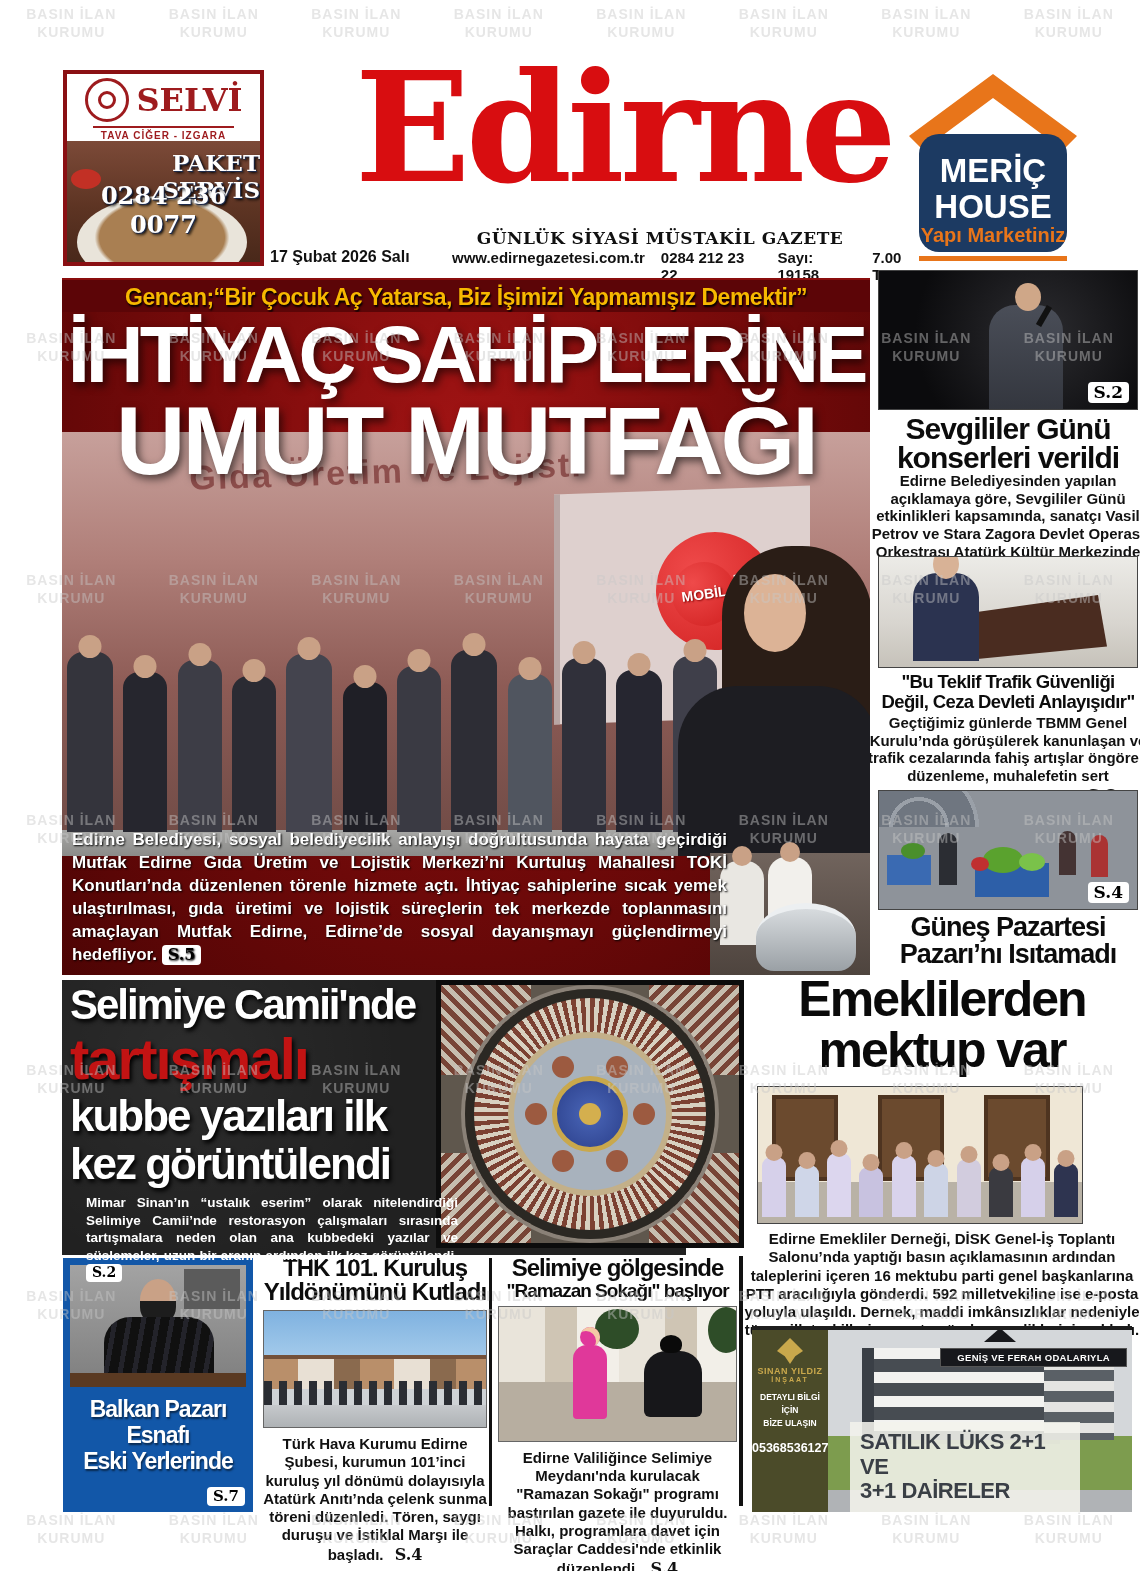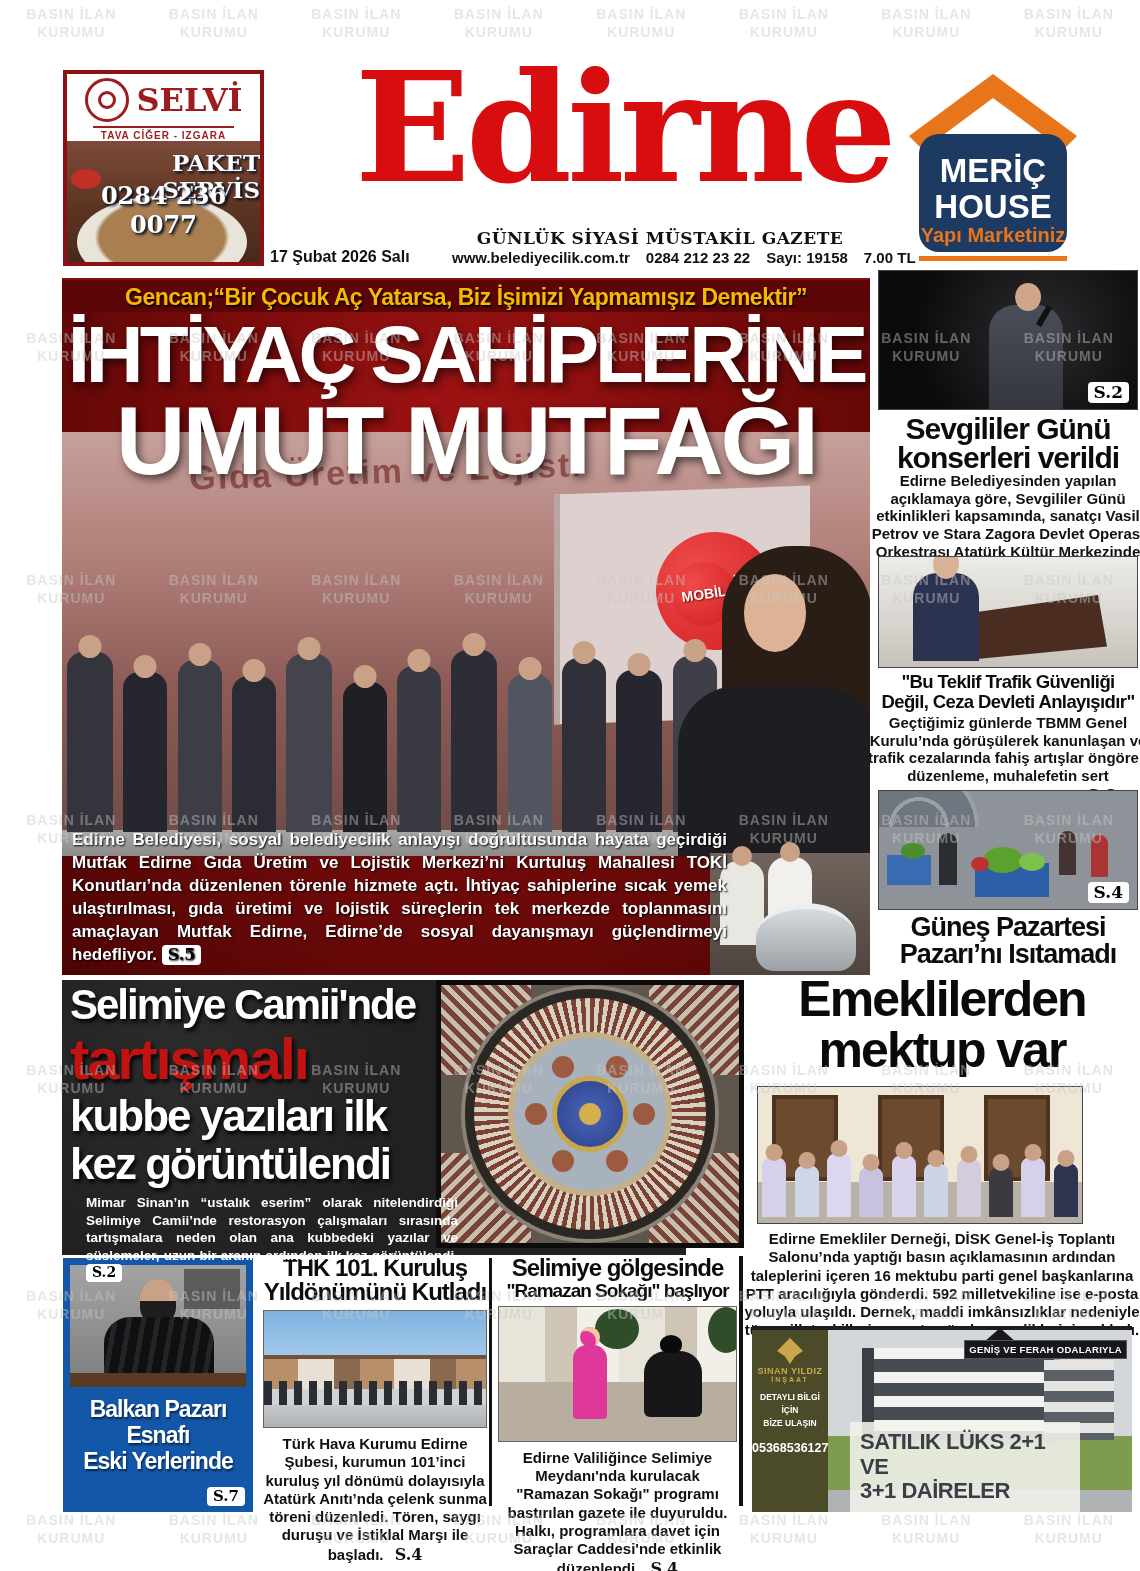--- a/index.html
+++ b/index.html
@@ -197,22 +197,22 @@
   .ad-brand{color:#c9a84c;font-weight:bold;font-size:9px;letter-spacing:.5px;}
   .ad-brand-sub{color:#c9a84c;font-weight:bold;font-size:7px;letter-spacing:2px;margin-bottom:8px;}
   .ad-info{font-weight:bold;font-size:8.5px;line-height:1.5;}
   .ad-phone{font-weight:bold;font-size:12.5px;margin-top:12px;}
   .ad-right{flex:1;position:relative;background:linear-gradient(#d4d7da 0 58%,#7d9c4e 58% 88%,#b0b3b6 88%);overflow:hidden;}
   .ad-bld{position:absolute;left:34px;top:18px;width:180px;height:92px;
        background:repeating-linear-gradient(180deg,#f2f2f0 0 11px,#474c52 11px 24px);
        border-left:12px solid #3a3f46;box-shadow:6px 4px 0 rgba(0,0,0,.18);}
   .ad-bld2{position:absolute;left:216px;top:30px;width:70px;height:80px;
        background:repeating-linear-gradient(180deg,#e4e4e2 0 10px,#5a6066 10px 21px);}
-  .ad-badge{position:absolute;right:5px;top:10px;background:#17181c;color:#fff;font-weight:bold;
-       font-size:9.5px;padding:3px 4px;border:1px solid #555;letter-spacing:.3px;}
+  .ad-badge{position:absolute;right:5px;top:18px;background:#17181c;color:#fff;font-weight:bold;
+       font-size:9.5px;padding:3px 16px;border:1px solid #555;letter-spacing:.3px;}
   .ad-rooficon{position:absolute;right:116px;top:-2px;width:0;height:0;
        border-left:16px solid transparent;border-right:16px solid transparent;border-bottom:14px solid #17181c;}
   .ad-offer{position:absolute;left:22px;top:92px;width:210px;background:rgba(242,242,236,.88);
        color:#3a3f46;font-weight:bold;font-size:22px;line-height:1.12;padding:8px 10px;
        letter-spacing:-.5px;}
 </style>
 </head>
 <body>
 
 <div class="page">
@@ -228,21 +228,21 @@
       <div class="selvi-tom"></div>
       <div class="selvi-line1">PAKET SERVİS</div>
       <div class="selvi-phone">0284 236 0077</div>
     </div>
   </div>
 
   <div class="abs edirne-logo">Edirne</div>
   <div class="abs tagline">GÜNLÜK SİYASİ MÜSTAKİL GAZETE</div>
   <div class="abs dateline">17 Şubat 2026 Salı</div>
   <div class="abs info-row">
-    <span>www.belediyecilik.com.tr</span>
+    <span>www.edirnegazetesi.com.tr</span>
     <span>0284 212 23 22</span>
     <span>Sayı: 19158</span>
     <span>7.00 TL</span>
   </div>
 
   <div class="abs meric">
     <svg width="180" height="200" viewBox="0 0 180 200">
       <polygon points="90,4 174,66 160,80 90,28 20,80 6,66" fill="#e8751a"></polygon>
       <rect x="16" y="64" width="148" height="118" rx="20" fill="#1c3a62"></rect>
       <text x="90" y="112" text-anchor="middle" fill="#ffffff" font-family="Liberation Sans, sans-serif" font-size="33" font-weight="bold">MERİÇ</text>

